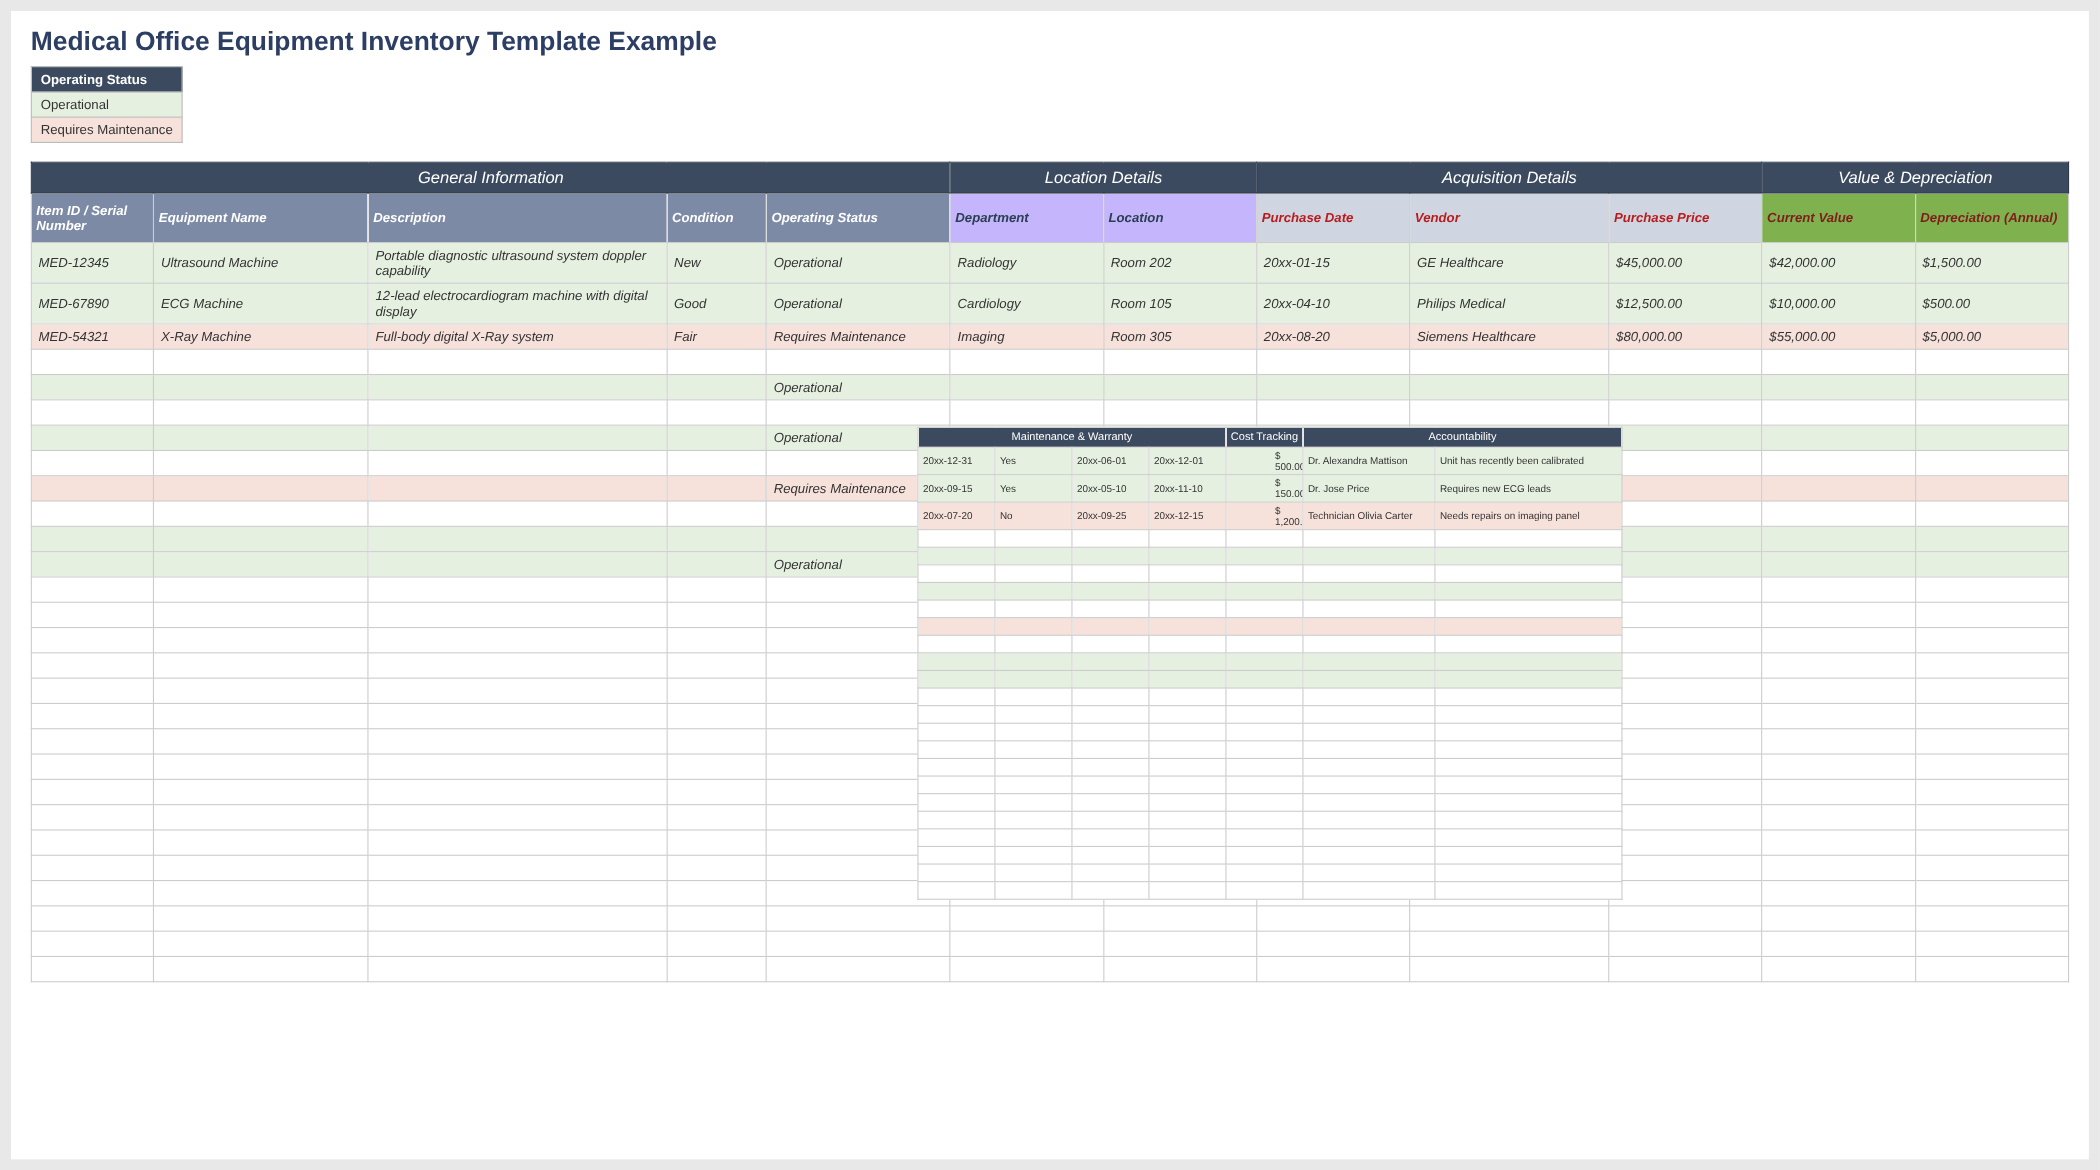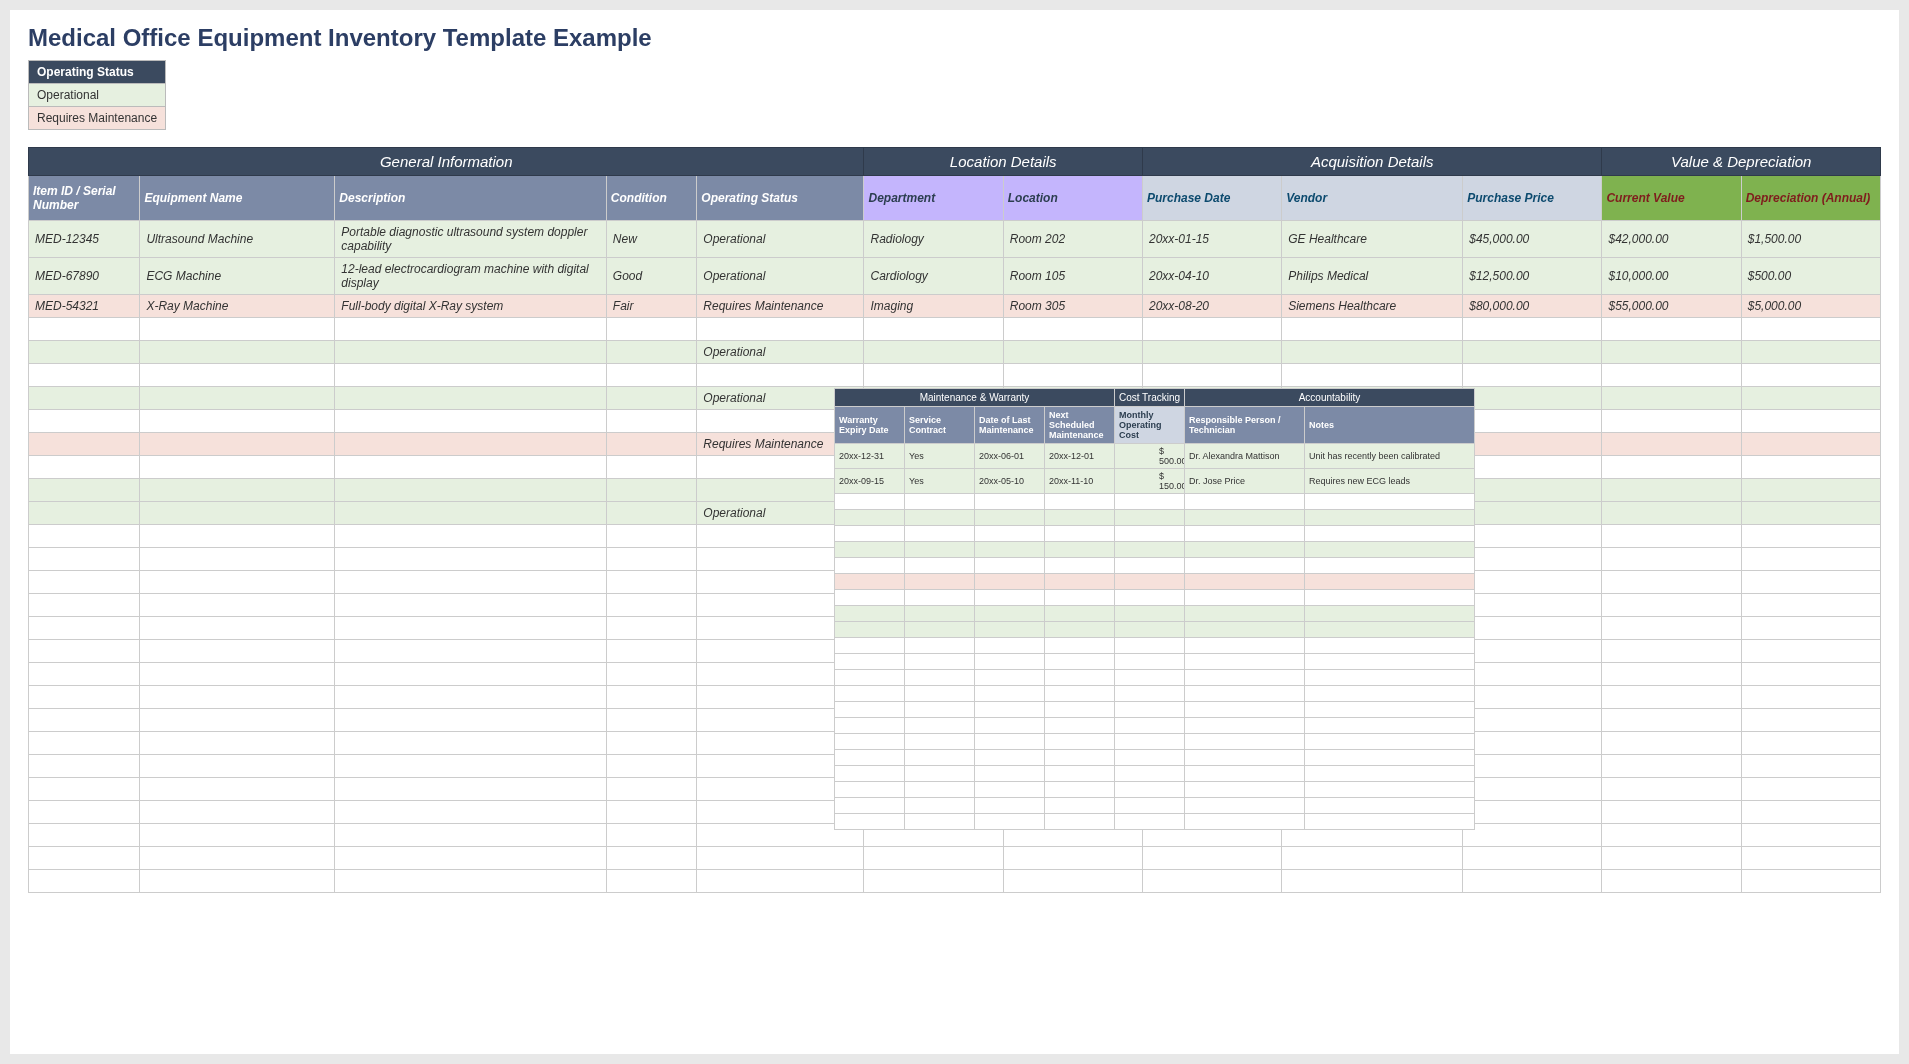--- a/index.html
+++ b/index.html
@@ -66,21 +66,21 @@
     border: 1px solid #2f3a4b;
   }
   .hdr-row th {
     font-weight: 700;
     font-size: 12px;
     padding: 8px 4px;
     vertical-align: middle;
   }
   .hdr-gen { background: #7c8aa6; color: #fff; border-color:#6b7a96; }
   .hdr-loc { background: #c4b5fd; color: #2c3e50; border-color:#b8c0cf;}
-  .hdr-acq { background: #cfd6e2; color: #0c4a6e; border-color:#b8c0cf;}
+  .hdr-acq { background: #cfd6e2; color: #b91c1c; border-color:#b8c0cf;}
   .hdr-val { background: #7fb24f; color: #7f1d1d; border-color:#6c9a42;}
 
   .row-op td { background: #e6f0e0; }
   .row-rm td { background: #f6e1db; }
   .row-blank td { background: #fff; }
   .row-blank2 td { background: #e6f0e0; }
   .row-blank3 td { background: #f6e1db; }
 
   .num { text-align: right; }
   .cur::before { content: "$"; float: left; }
@@ -619,49 +619,49 @@
         <col class="o-moc">
           <col class="o-rp">
           <col class="o-note">
       </colgroup>
       <tbody>
           <tr class="grp">
         <th colspan="4">Maintenance &amp; Warranty</th>
         <th colspan="1">Cost Tracking</th>
         <th colspan="2">Accountability</th>
       </tr>
-      <tr class="hdr">
-        <th>Warranty Expiry Date</th>
-        <th>Service Contract</th>
-        <th>Date of Last Maintenance</th>
-        <th>Next Scheduled Maintenance</th>
-        <th class="cost">Monthly Operating Cost</th>
-        <th class="acct">Responsible Person / Technician</th>
-        <th class="acct">Notes</th>
-      </tr>
       </tbody>
         <tbody id="overlay-rows">
           <tr class="row-op">
             <td>20xx-12-31</td>
             <td>Yes</td>
             <td>20xx-06-01</td>
             <td>20xx-12-01</td>
             <td class="num cur">500.00</td>
             <td>Dr. Alexandra Mattison</td>
             <td>Unit has recently been calibrated</td>
           </tr>
           <tr class="row-op">
             <td>20xx-09-15</td>
             <td>Yes</td>
             <td>20xx-05-10</td>
             <td>20xx-11-10</td>
             <td class="num cur">150.00</td>
             <td>Dr. Jose Price</td>
             <td>Requires new ECG leads</td>
           </tr>
+          <tr class="row-rm">
+            <td>20xx-07-20</td>
+            <td>No</td>
+            <td>20xx-09-25</td>
+            <td>20xx-12-15</td>
+            <td class="num cur">1,200.00</td>
+            <td>Technician Olivia Carter</td>
+            <td>Needs repairs on imaging panel</td>
+          </tr>
         </tbody>
       <tbody id="overlay-blank-rows">
           <tr class="row-blank">
             <td>&nbsp;</td>
             <td>&nbsp;</td>
             <td>&nbsp;</td>
             <td>&nbsp;</td>
             <td>&nbsp;</td>
             <td>&nbsp;</td>
             <td>&nbsp;</td>

